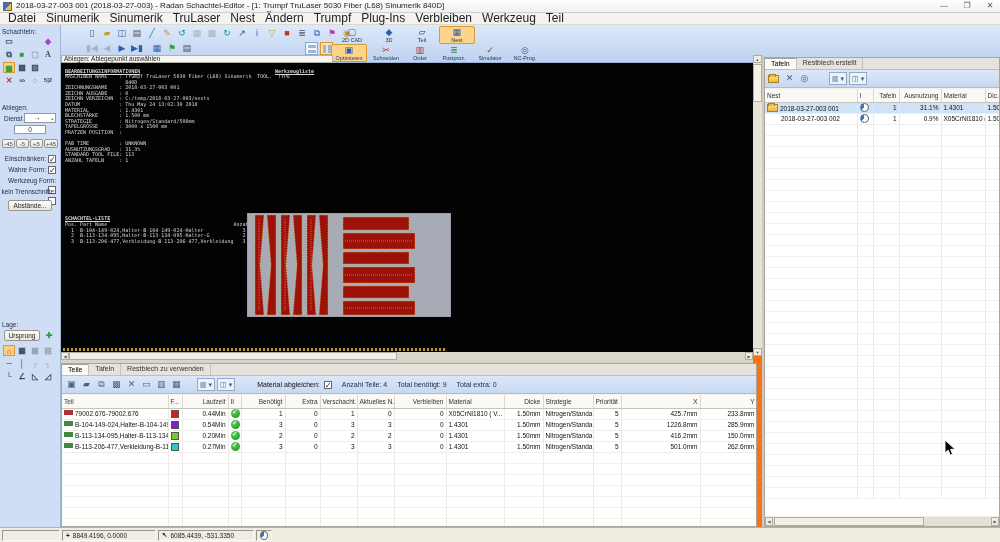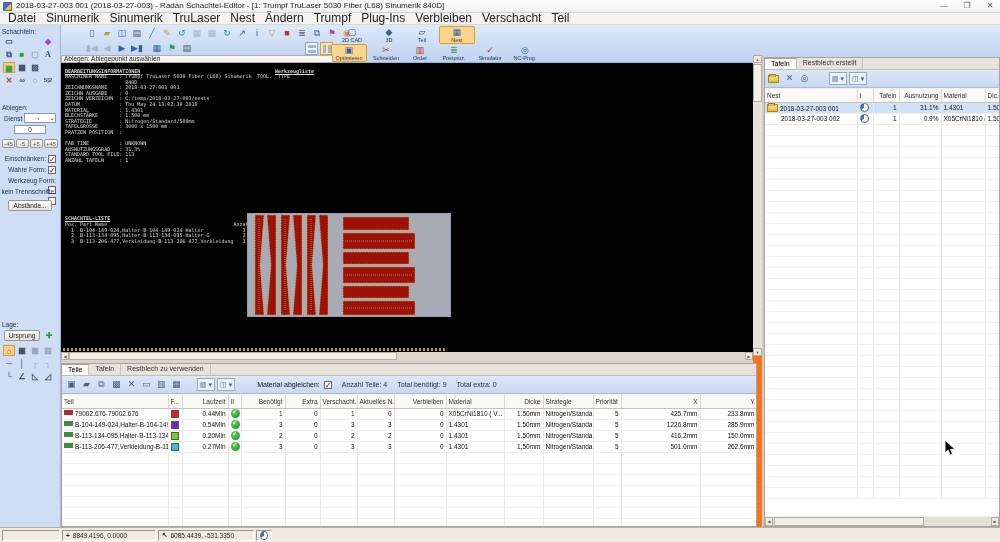--- a/index.html
+++ b/index.html
@@ -116,21 +116,21 @@
   <div class="abs menubar">
     <span class="menuitem">Datei</span>
     <span class="menuitem">Sinumerik</span>
     <span class="menuitem">Sinumerik</span>
     <span class="menuitem">TruLaser</span>
     <span class="menuitem">Nest</span>
     <span class="menuitem">Ändern</span>
     <span class="menuitem">Trumpf</span>
     <span class="menuitem">Plug-Ins</span>
     <span class="menuitem">Verbleiben</span>
-    <span class="menuitem">Verschacht</span>
+    <span class="menuitem">Werkzeug</span>
     <span class="menuitem">Teil</span>
   </div>
 
   <div class="abs toolzone">
     <div class="abs iconrow" style="left:85px;top:2px">
       <span class="tico">▯</span>
       <span class="tico c-yellow">▰</span>
       <span class="tico c-blue">◫</span>
       <span class="tico c-dark">▤</span>
       <span class="tico c-teal">╱</span>

